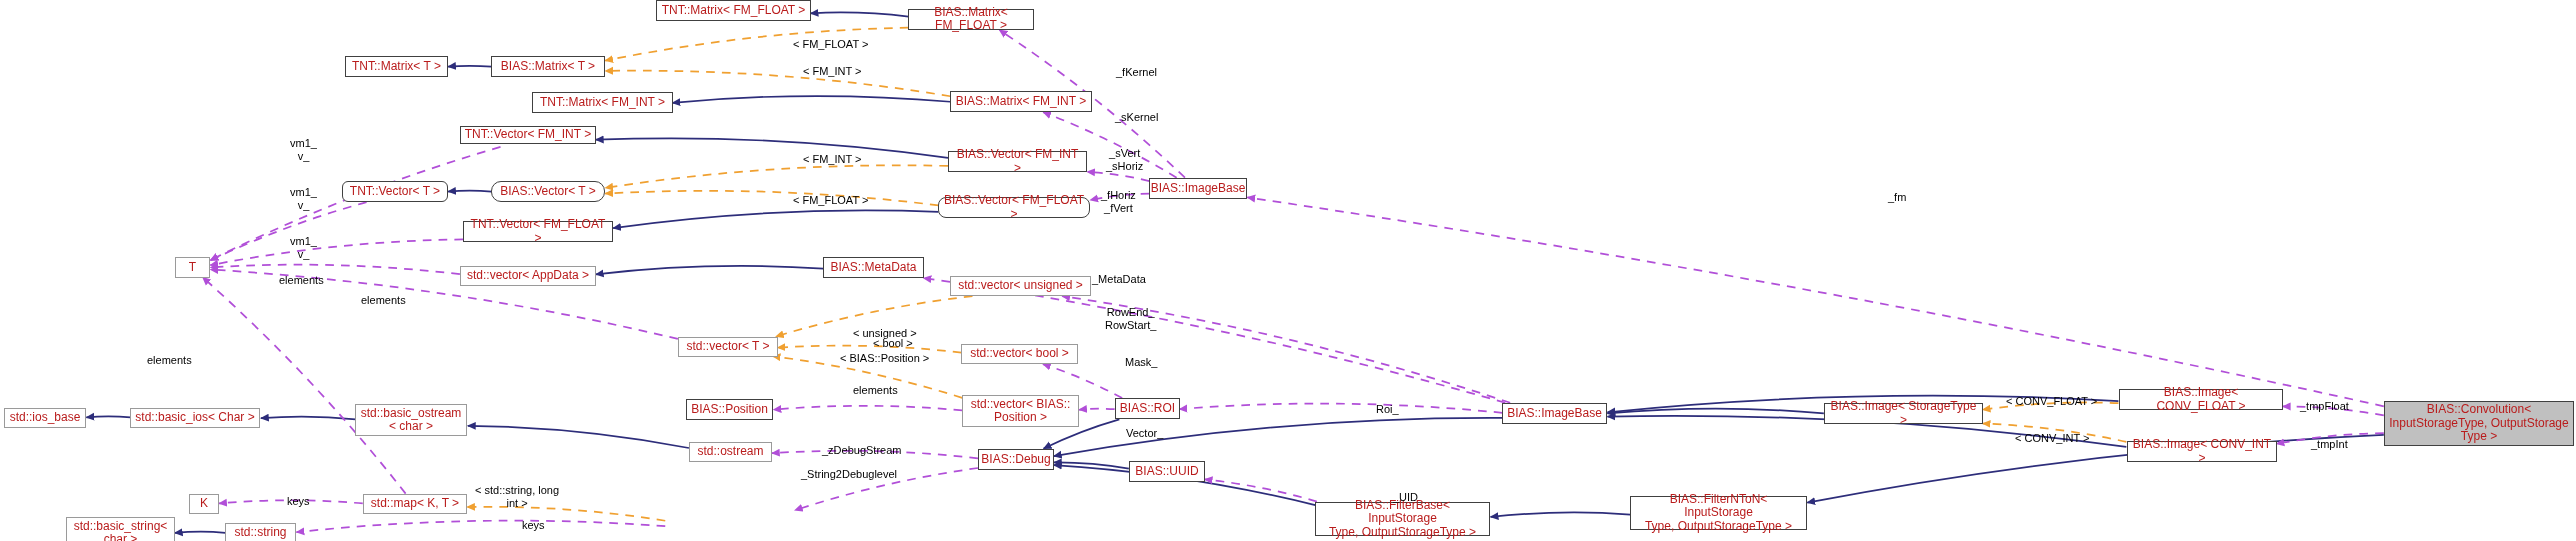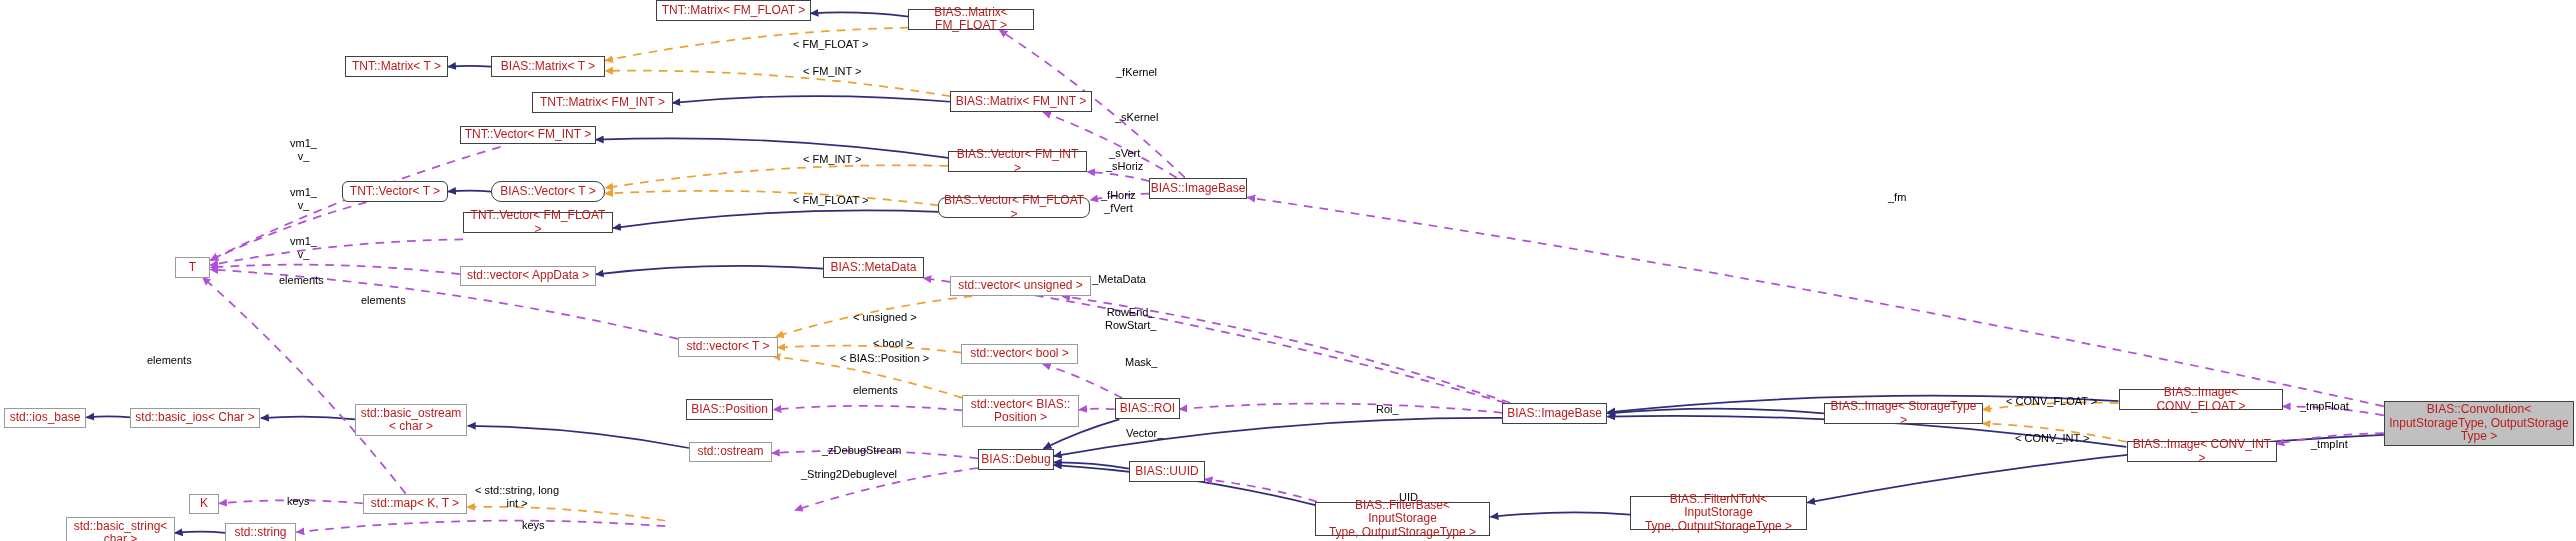--- a/index.html
+++ b/index.html
@@ -130,21 +130,21 @@
       <div class="node thick" style="left: 345px; top: 56px; width: 103px; height: 21.3px;">TNT::Matrix&lt; T &gt;</div>
       <div class="node thick" style="left: 491px; top: 56px; width: 114px; height: 21.3px;">BIAS::Matrix&lt; T &gt;</div>
       <div class="node thick" style="left: 532px; top: 92px; width: 141px; height: 21.3px;">TNT::Matrix&lt; FM_INT &gt;</div>
       <div class="node thick" style="left: 950px; top: 91px; width: 142px; height: 21.3px;">BIAS::Matrix&lt; FM_INT &gt;</div>
       <div class="node thick" style="left: 460px; top: 126px; width: 136px; height: 18px;">TNT::Vector&lt; FM_INT &gt;</div>
       <div class="node thick" style="left: 948px; top: 151px; width: 139px; height: 21.3px;">BIAS::Vector&lt; FM_INT &gt;</div>
       <div class="node thick" style="left: 342px; top: 181px; width: 106px; height: 21.3px; border-radius: 6px;">TNT::Vector&lt; T &gt;</div>
       <div class="node thick" style="left: 491px; top: 181px; width: 114px; height: 21.3px; border-radius: 10px;">BIAS::Vector&lt; T &gt;</div>
       <div class="node thick" style="left: 938px; top: 197px; width: 152px; height: 21.3px; border-radius: 8px;">BIAS::Vector&lt; FM_FLOAT &gt;</div>
       <div class="node thick" style="left: 1149px; top: 178px; width: 98px; height: 21.3px;">BIAS::ImageBase</div>
-      <div class="node thick" style="left: 463px; top: 212px; width: 150px; height: 21.3px;">TNT::Vector&lt; FM_FLOAT &gt;</div>
+      <div class="node thick" style="left: 463px; top: 221px; width: 150px; height: 21.3px;">TNT::Vector&lt; FM_FLOAT &gt;</div>
       <div class="node thin" style="left: 175px; top: 257px; width: 35px; height: 20.5px;">T</div>
       <div class="node thick" style="left: 823px; top: 257px; width: 101px; height: 21.3px;">BIAS::MetaData</div>
       <div class="node thin" style="left: 460px; top: 266px; width: 136px; height: 20px;">std::vector&lt; AppData &gt;</div>
       <div class="node thin" style="left: 950px; top: 276px; width: 141px; height: 20px;">std::vector&lt; unsigned &gt;</div>
       <div class="node thin" style="left: 678px; top: 337px; width: 100px; height: 20px;">std::vector&lt; T &gt;</div>
       <div class="node thin" style="left: 961px; top: 344px; width: 117px; height: 20px;">std::vector&lt; bool &gt;</div>
       <div class="node thin" style="left: 962px; top: 395px; width: 117px; height: 32px;">std::vector&lt; BIAS::
 Position &gt;</div>
       <div class="node thin" style="left: 4px; top: 408px; width: 82px; height: 20px;">std::ios_base</div>
       <div class="node thin" style="left: 130px; top: 408px; width: 130px; height: 20px;">std::basic_ios&lt; Char &gt;</div>
@@ -190,21 +190,21 @@
       <div class="edgelabel" style="left: 290px; top: 186px;">vm1_
 v_</div>
       <div class="edgelabel" style="left: 290px; top: 235px;">vm1_
 v_</div>
       <div class="edgelabel" style="left: 1888px; top: 191px;">_fm</div>
       <div class="edgelabel" style="left: 1092px; top: 273px;">_MetaData</div>
       <div class="edgelabel" style="left: 279px; top: 274px;">elements</div>
       <div class="edgelabel" style="left: 361px; top: 294px;">elements</div>
       <div class="edgelabel" style="left: 1105px; top: 306px;">RowEnd_
 RowStart_</div>
-      <div class="edgelabel" style="left: 853px; top: 311px;">&lt; unsigned &gt;</div>
+      <div class="edgelabel" style="left: 853px; top: 327px;">&lt; unsigned &gt;</div>
       <div class="edgelabel" style="left: 873px; top: 337px;">&lt; bool &gt;</div>
       <div class="edgelabel" style="left: 840px; top: 352px;">&lt; BIAS::Position &gt;</div>
       <div class="edgelabel" style="left: 147px; top: 354px;">elements</div>
       <div class="edgelabel" style="left: 1125px; top: 356px; text-align: right;">Mask_</div>
       <div class="edgelabel" style="left: 853px; top: 384px;">elements</div>
       <div class="edgelabel" style="left: 1126px; top: 427px;">Vector_</div>
       <div class="edgelabel" style="left: 1376px; top: 403px;">Roi_</div>
       <div class="edgelabel" style="left: 2006px; top: 395px;">&lt; CONV_FLOAT &gt;</div>
       <div class="edgelabel" style="left: 2015px; top: 432px;">&lt; CONV_INT &gt;</div>
       <div class="edgelabel" style="left: 2300px; top: 400px;">_tmpFloat</div>

